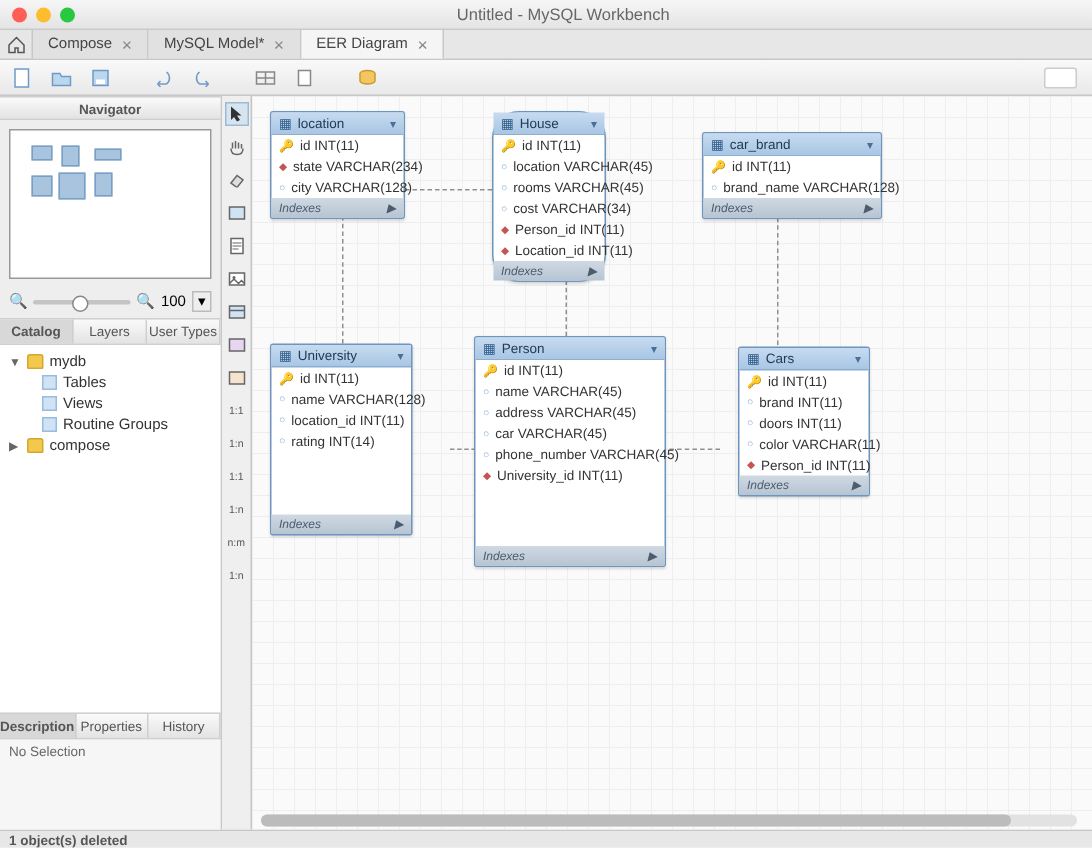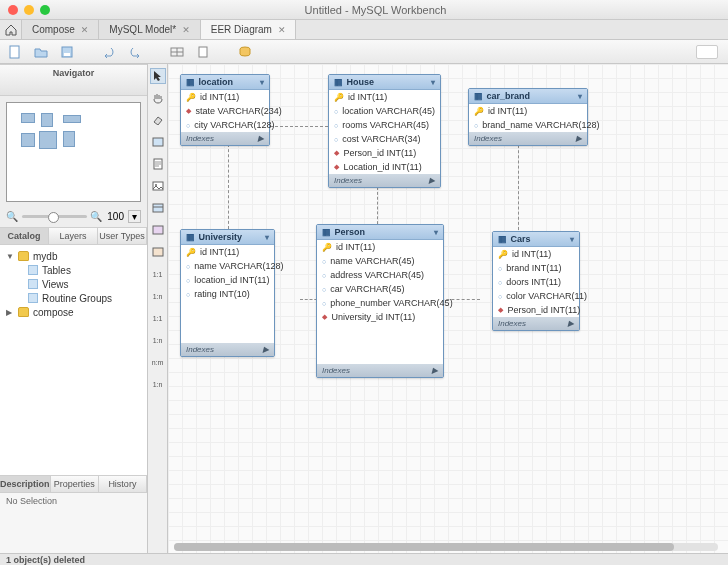--- a/index.html
+++ b/index.html
@@ -13,21 +13,21 @@
   .home-btn{ width:22px; display:flex; align-items:center; justify-content:center; border-right:1px solid #c7c7c7;}
   .tab{ padding:0 10px; display:flex; align-items:center; gap:6px; border-right:1px solid #c7c7c7; background:#e1e1e1; font-size:10px; color:#444;}
   .tab.active{ background:#f5f5f5; }
   .tab .x{ color:#888; font-size:9px;}
   .toolbar{ height:24px; background:linear-gradient(#f9f9f9,#e9e9e9); border-bottom:1px solid #c7c7c7; display:flex; align-items:center; padding:0 6px; gap:8px; }
   .tbtn{ width:18px; height:18px; display:flex; align-items:center; justify-content:center; color:#5a7da8; }
   .toolbar .spacer{ flex:1; }
   .search{ width:22px; height:14px; background:#fff; border:1px solid #ccc; border-radius:2px; margin-right:4px;}
   .main{ display:flex; height:calc(565px - 20px - 20px - 24px - 12px); }
   .sidebar{ width:148px; background:#eee; border-right:1px solid #c7c7c7; display:flex; flex-direction:column; }
-  .sec-head{ height:32px; background:linear-gradient(#fafafa,#e3e3e3); border-top:1px solid #cfcfcf; border-bottom:1px solid #cfcfcf; text-align:center; font-size:9px; color:#555; font-weight:600; line-height:16px;}
+  .sec-head{ height:16px; background:linear-gradient(#fafafa,#e3e3e3); border-top:1px solid #cfcfcf; border-bottom:1px solid #cfcfcf; text-align:center; font-size:9px; color:#555; font-weight:600; line-height:16px;}
   .nav-box{ background:#fff; border:1px solid #999; margin:6px; height:100px; position:relative;}
   .nav-mini{ position:absolute; background:#a9c4de; border:1px solid #7a9fc4;}
   .zoom-row{ display:flex; align-items:center; gap:4px; padding:2px 6px 4px; }
   .slider{ flex:1; height:3px; background:#c4c4c4; border-radius:2px; position:relative;}
   .slider::after{content:""; position:absolute; left:40%; top:-3px; width:9px;height:9px;border-radius:50%;background:#fff;border:1px solid #888;}
   .tabs3{ display:flex; height:18px; background:linear-gradient(#fafafa,#e3e3e3); border-top:1px solid #cfcfcf; border-bottom:1px solid #cfcfcf; font-size:9px;}
   .tabs3 div{ flex:1; text-align:center; line-height:16px; border-right:1px solid #cfcfcf; color:#555;}
   .tabs3 div.active{ background:#d8d8d8; font-weight:600;}
   .tree{ flex:1; background:#fff; padding:4px 4px; font-size:10px; color:#333; overflow:hidden;}
   .tree-row{ display:flex; align-items:center; gap:4px; height:14px; padding-left:2px;}
@@ -35,21 +35,21 @@
   .tri{ font-size:8px; color:#666; width:8px;}
   .db-icon{ width:11px; height:10px; background:#f2c94c; border-radius:2px 2px 1px 1px; border:1px solid #d4a82f;}
   .tiny-icon{ width:10px; height:10px; background:#cfe3f5; border:1px solid #96bde0;}
   .props-body{ height:60px; background:#f6f6f6; padding:3px 6px; font-size:9px; color:#666;}
   .mid-tools{ width:20px; background:#efefef; border-right:1px solid #c7c7c7; display:flex; flex-direction:column; align-items:center; padding-top:4px; gap:6px; font-size:7px; color:#555;}
   .mtool{ width:16px; height:16px; display:flex; align-items:center; justify-content:center; border:1px solid transparent;}
   .mtool.sel{ background:#d6e4f0; border:1px solid #9cbad6;}
   .canvas-wrap{ flex:1; position:relative; background:#fafafa; overflow:hidden;}
   .canvas{ position:absolute; inset:0; background-image:linear-gradient(#eee 1px,transparent 1px),linear-gradient(90deg,#eee 1px,transparent 1px); background-size:14px 14px;}
   .entity{ position:absolute; background:#fff; border:1px solid #6d95bd; border-radius:2px; box-shadow:0 1px 2px rgba(0,0,0,.15); font-size:9px;}
-  .entity .eh{ background:linear-gradient(#c7dbf0,#a8c6e4); color:#213a55; font-weight:700; padding:2px 5px; display:flex; align-items:center; gap:4px; border-bottom:1px solid #8aadd0;}
+  .entity .eh{ background:linear-gradient(#c7dbf0,#a8c6e4); color:#213a55; font-weight:400; padding:2px 5px; display:flex; align-items:center; gap:4px; border-bottom:1px solid #8aadd0;}
   .entity .eh::before{ content:"▦"; font-size:9px; color:#2e5a88;}
   .entity .eh::after{ content:"▾"; margin-left:auto; font-size:8px; color:#4a6f95;}
   .entity .col{ padding:2px 5px; display:flex; align-items:center; gap:4px; color:#333; white-space:nowrap;}
   .entity .idx{ background:linear-gradient(#cfd9e3,#b7c4d2); color:#4a5c6e; font-size:8px; padding:2px 5px; display:flex; justify-content:space-between; font-style:italic;}
   .key{ color:#d9a300; font-size:8px;}
   .dia{ color:#c75454; font-size:7px;}
   .circ{ color:#7fa8d0; font-size:7px;}
   .rel{ position:absolute; border-color:#8f8f8f; }
   .rel.h{ border-top:1px dashed #8f8f8f; height:0;}
   .rel.v{ border-left:1px dashed #8f8f8f; width:0;}
@@ -294,21 +294,21 @@
         <div class="col">
             <span class="circ">○</span>
             <span>city VARCHAR(128)</span>
           </div>
         <div class="idx">
             <span>Indexes</span>
             <span>▶</span>
           </div>
       </div>
 
-      <div class="entity" style="left:160px; top:10px; width:113px;">
+      <div class="entity" style="left:160px; top:10px; width:76px;border-radius:18px;">
         <div class="eh">
             <span>House</span>
           </div>
         <div class="col">
             <span class="key">🔑</span>
             <span>id INT(11)</span>
           </div>
         <div class="col">
             <span class="circ">○</span>
             <span>location VARCHAR(45)</span>
@@ -364,21 +364,21 @@
         <div class="col">
             <span class="circ">○</span>
             <span>name VARCHAR(128)</span>
           </div>
         <div class="col">
             <span class="circ">○</span>
             <span>location_id INT(11)</span>
           </div>
         <div class="col">
             <span class="circ">○</span>
-            <span>rating INT(10)</span>
+            <span>rating INT(14)</span>
           </div>
         <div class="idx" style="margin-top:42px">
             <span>Indexes</span>
             <span>▶</span>
           </div>
       </div>
 
       <div class="entity" style="left:148px; top:160px; width:128px;">
         <div class="eh">
             <span>Person</span>

